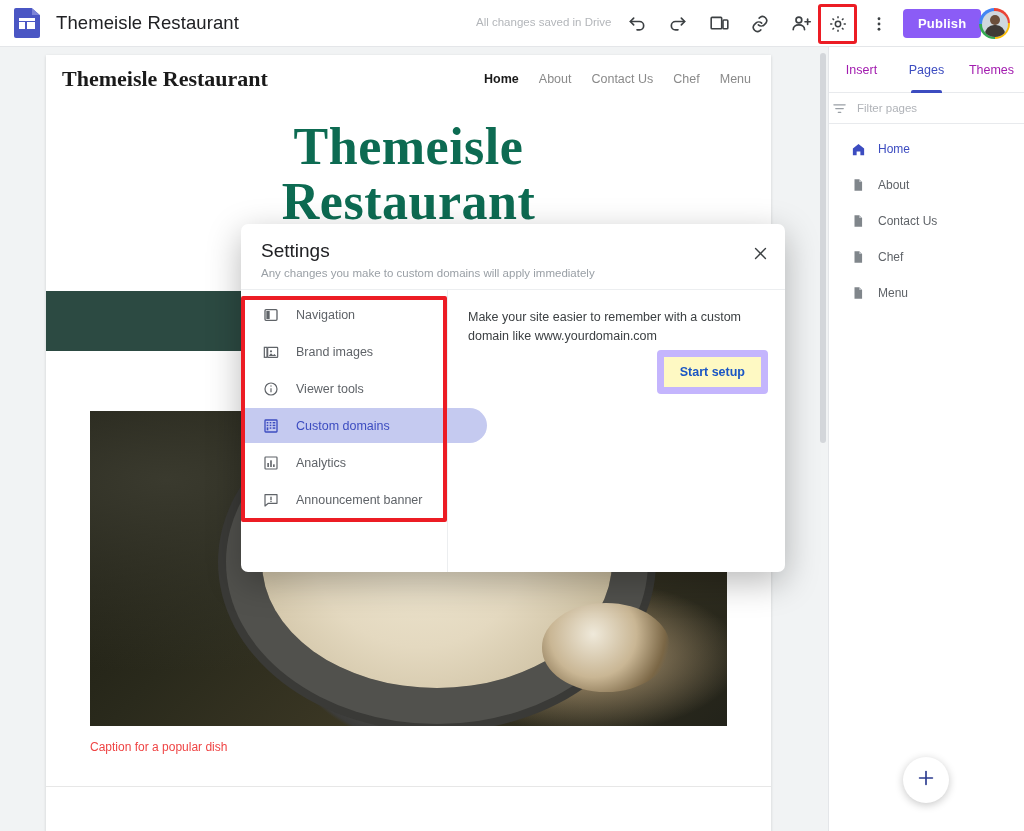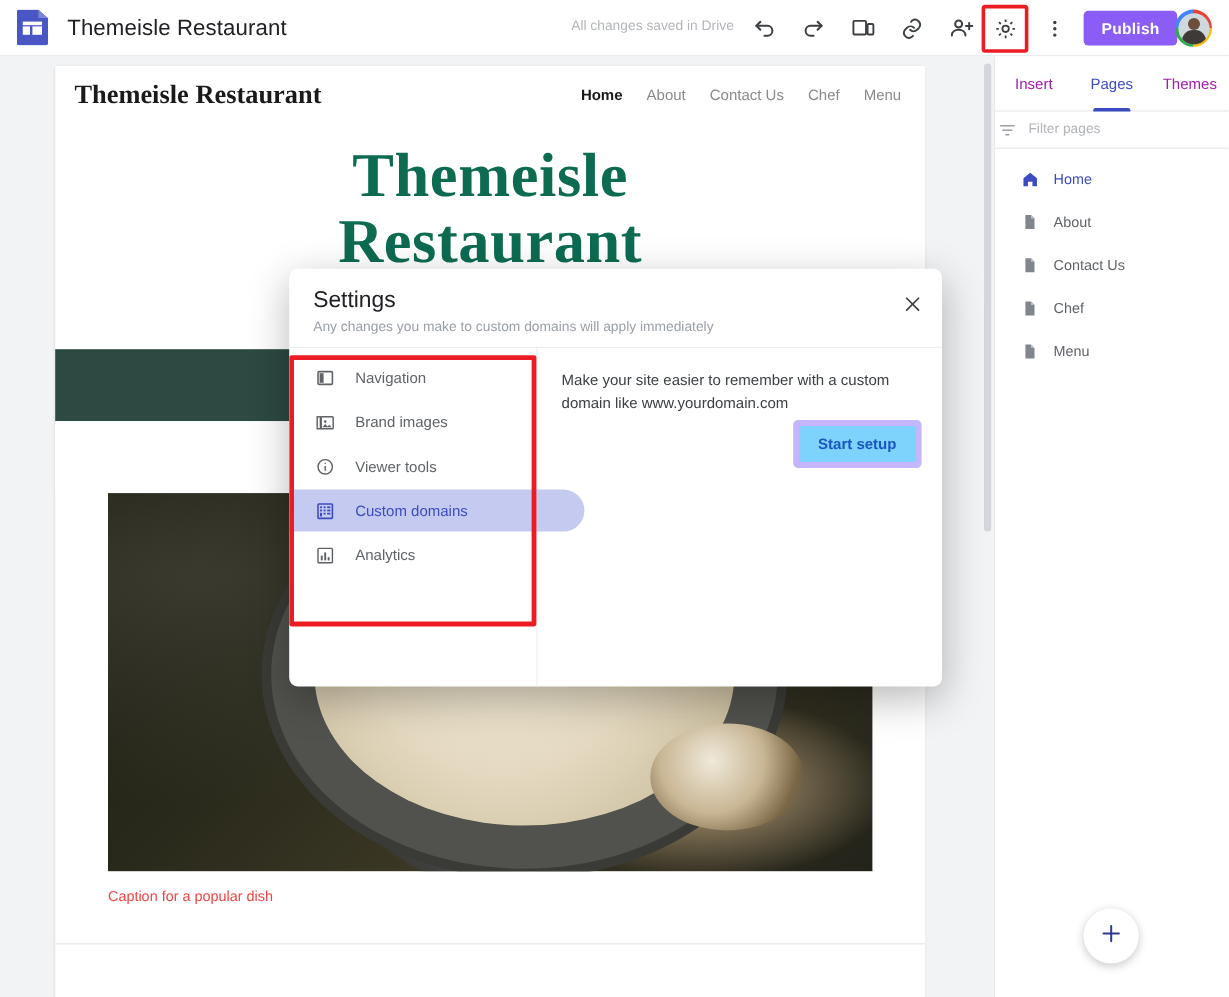--- a/index.html
+++ b/index.html
@@ -207,21 +207,21 @@
   .dlg-item.selected { color: #3c4cc0; }
   .dlg-item.selected::before {
     content: ""; position: absolute; left: 0; top: 1px; right: -40px; height: 35px;
     background: #c5caf0; border-radius: 0 18px 18px 0; z-index: 0;
   }
   .dlg-item .ico, .dlg-item .lbl { position: relative; z-index: 1; }
   .dlg-right { flex: 1; padding: 18px 17px 0 20px; position: relative; }
   .dlg-right p { margin: 0; font-size: 12.5px; color: #3c4043; line-height: 1.5; }
   .start-setup {
     position: absolute; right: 17px; top: 60px; padding: 8px 16px;
-    border: 5px solid #c4b5fd; border-radius: 4px; background: #7dd3fc;
+    border: 7px solid #c4b5fd; border-radius: 4px; background: #fef9c3;
     color: #1a56c4; font-size: 12.5px; font-weight: bold; cursor: pointer;
     font-family: "Liberation Sans", sans-serif;
   }
   .ico { width: 18px; height: 18px; display: inline-flex; align-items: center; justify-content: center; }
 </style>
 </head>
 <body>
 
 <div id="app">
 
@@ -490,20 +490,30 @@
                 <g fill="#5f6368">
                   <rect x="6.5" y="12" width="2.4" height="6"></rect>
                   <rect x="10.8" y="8" width="2.4" height="10"></rect>
                   <rect x="15.1" y="14" width="2.4" height="4"></rect>
                 </g>
               </svg>
           </span>
           <span class="lbl">Analytics</span>
         </div>
 
+        <div class="dlg-item">
+          <span class="ico">
+            <svg width="16" height="16" viewBox="0 0 24 24">
+                <path d="M3 4h18v13H8l-5 4z" fill="none" stroke="#5f6368" stroke-width="1.8" stroke-linejoin="round"></path>
+                <rect x="11" y="7" width="2" height="5" fill="#5f6368"></rect>
+                <rect x="11" y="13" width="2" height="2" fill="#5f6368"></rect>
+              </svg>
+          </span>
+          <span class="lbl">Announcement banner</span>
+        </div>
       </div>
 
       <div class="dlg-right">
         <p>Make your site easier to remember with a custom domain like www.yourdomain.com</p>
         <button class="start-setup">Start setup</button>
       </div>
     </div>
   </div>
 
 </div>

